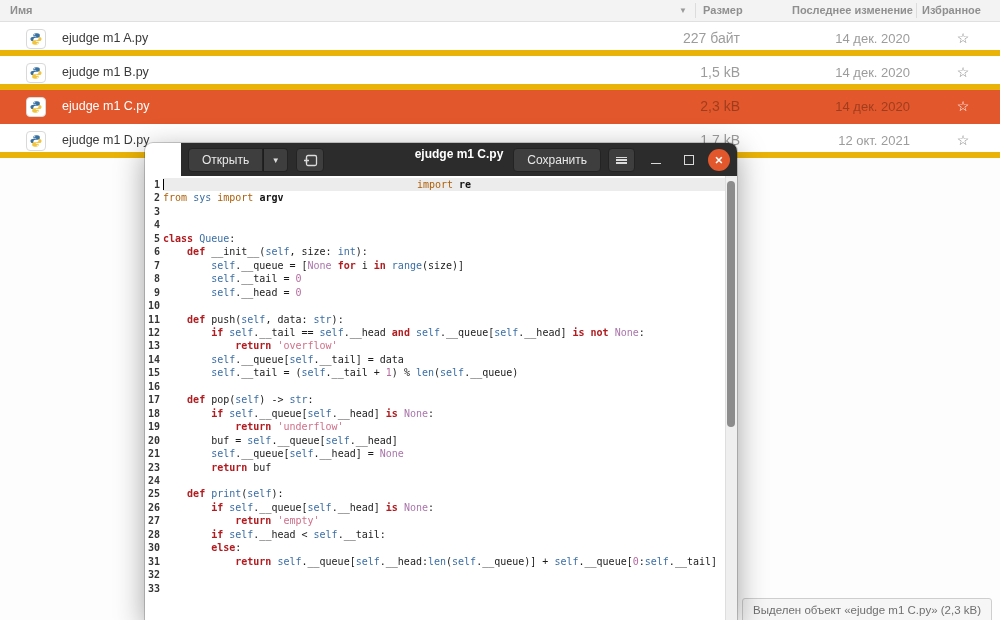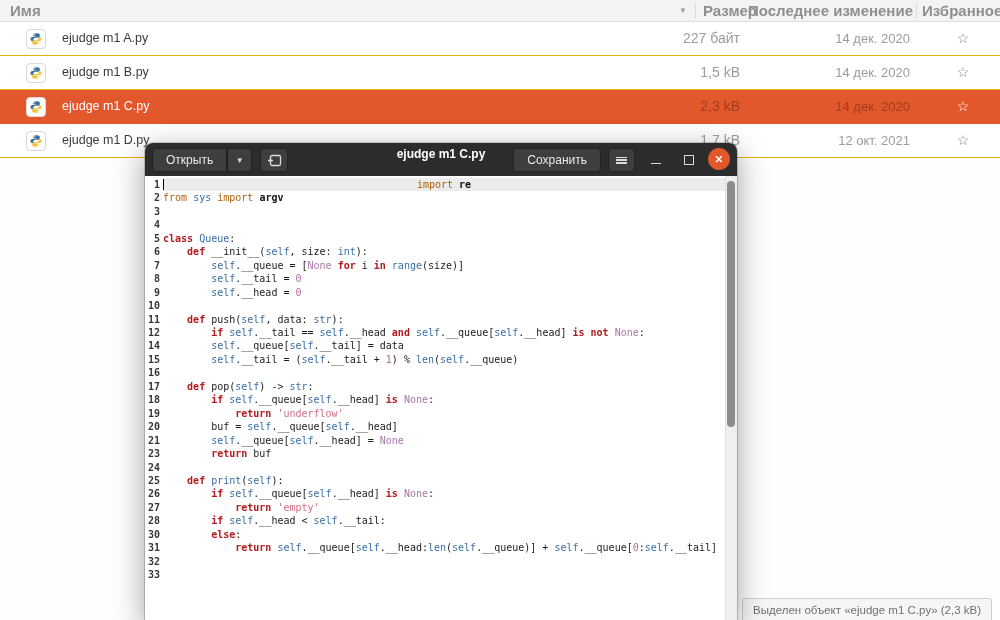--- a/index.html
+++ b/index.html
@@ -1,55 +1,55 @@
 <!DOCTYPE html>
 <html style="--accent: #e2572b; --titlebar: #2c2c2c; --syn-kw: #b01c20; --syn-imp: #ae5f08; --syn-blu: #3a6ea5; --syn-none: #aa75ab; --syn-num: #b5699f; --syn-str: #d0708a;"><head>
 <meta charset="utf-8">
 <style>
   html,body{margin:0;padding:0;}
   body{width:1000px;height:620px;overflow:hidden;font-family:"Liberation Sans",sans-serif;background:#fdfdfd;position:relative;}
   .screen{position:relative;width:1000px;height:620px;overflow:hidden;}
 
   
   .fm-header{position:absolute;top:0;left:0;right:0;height:22px;background:#f3f3f3;border-bottom:1px solid #e0e0e0;box-sizing:border-box;z-index:1;}
-  .fm-header .hdr{position:absolute;top:0;line-height:21px;font-size:15px;font-weight:700;color:#8f8f8f;white-space:nowrap;}
+  .fm-header .hdr{position:absolute;top:0;line-height:21px;font-size:11px;font-weight:700;color:#8f8f8f;white-space:nowrap;}
   .hdr-name{left:10px;}
   .hdr-size{left:703px;}
   .hdr-date{right:87px;}
   .hdr-fav{left:922px;}
   .hdr-sep{position:absolute;top:3px;bottom:3px;width:1px;background:#dcdcdc;}
   .sep-1{left:695px;} .sep-2{left:916px;}
   .sort-arrow{position:absolute;left:679px;top:0;line-height:21px;font-size:8px;color:#9a9a9a;}
 
   .fm-rows{position:absolute;top:22px;left:0;right:0;z-index:1;}
-  .file-row{position:relative;height:34px;background:#fff;border-bottom:1px solid #eab308;box-sizing:border-box;}
+  .file-row{position:relative;height:34px;background:#fff;border-bottom:6px solid #eab308;box-sizing:border-box;}
   .file-row.selected{background:var(--accent,#e2572b);border-bottom-color:var(--accent,#e2572b);}
   .file-icon{position:absolute;left:26px;top:7px;width:20px;height:20px;background:#fff;border:1px solid #d9d9d9;border-radius:4px;display:flex;align-items:center;justify-content:center;box-sizing:border-box;}
   .file-name{position:absolute;left:62px;top:0;line-height:33px;font-size:12.5px;color:#3a3a3a;white-space:nowrap;}
   .file-row.selected .file-name{color:#fff;}
   .cell-size{position:absolute;right:260px;top:0;line-height:33px;font-size:14px;color:#9c9c9c;}
   .cell-date{position:absolute;right:90px;top:0;line-height:33px;font-size:13px;color:#9c9c9c;}
   .file-row.selected .cell-size,.file-row.selected .cell-date{color:rgba(0,0,0,0.30);}
   .cell-star{position:absolute;right:28px;top:0;width:18px;text-align:center;line-height:33px;font-size:14px;color:#848484;cursor:default;}
   .file-row.selected .cell-star{color:#fff;}
 
   .status-box{position:absolute;right:8px;top:598px;height:30px;background:#f6f6f6;border:1px solid #cecece;border-radius:3px;font-size:11.5px;color:#6f6f6f;padding:5px 10px;box-sizing:border-box;white-space:nowrap;z-index:2;}
 
   
   .win{position:absolute;left:145px;top:143px;width:592px;height:477px;border-radius:8px 8px 0 0;overflow:hidden;z-index:3;
        box-shadow:0 8px 30px rgba(0,0,0,.38),0 0 0 1px rgba(0,0,0,.18);background:#fff;}
-  .titlebar{height:34px;background:var(--titlebar,#2c2c2c);display:flex;align-items:center;position:relative;padding:0 7px;box-sizing:border-box;}
+  .titlebar{height:34px;background:var(--titlebar,#2c2c2c);display:flex;align-items:center;position:relative;padding:0 7px;box-sizing:border-box;margin-left:36px;}
   .tb-btn{background:#3e3e3e;border:1px solid #232323;color:#e8e8e8;font-size:12px;height:24px;display:flex;align-items:center;justify-content:center;box-sizing:border-box;cursor:default;}
   .open-main{padding:0 13px;border-radius:4px 0 0 4px;}
   .open-caret{width:25px;border-radius:0 4px 4px 0;border-left:1px solid #1d1d1d;font-size:8px;color:#dcdcdc;}
   .newdoc{width:28px;margin-left:8px;border-radius:4px;}
   .tb-title{position:absolute;left:50%;top:4px;transform:translateX(-50%);text-align:center;white-space:nowrap;}
   .tb-title .t{font-size:12px;font-weight:bold;color:#ffffff;line-height:14px;}
   .tb-title .s{font-size:9.5px;color:#9d9d9d;line-height:11px;}
-  .tb-right{margin-left:auto;display:flex;align-items:flex-start;}
+  .tb-right{margin-left:auto;display:flex;align-items:center;}
   .save{padding:0 13px;border-radius:4px;}
   .menu{width:27px;margin-left:7px;border-radius:4px;flex-direction:column;}
   .menu i{display:block;width:11px;height:1.5px;background:#dcdcdc;margin:1.25px 0;}
   .ctl{width:24px;height:24px;display:flex;align-items:center;justify-content:center;margin-left:9px;cursor:default;}
   .min-glyph{width:10px;height:1.5px;background:#d9d9d9;margin-top:7px;}
   .max-glyph{width:8px;height:8px;border:1.5px solid #d9d9d9;box-sizing:content-box;}
   .close{width:22px;height:22px;border-radius:50%;background:var(--accent,#e2572b);color:#fff;font-size:10.5px;font-weight:bold;margin-left:7px;display:flex;align-items:center;justify-content:center;}
 
   .editor-body{position:absolute;top:33px;left:0;right:0;bottom:0;background:#fff;overflow:hidden;}
   .code{position:absolute;top:0;left:0;right:12px;bottom:0;font-family:"DejaVu Sans Mono",monospace;font-size:10px;line-height:13.45px;color:#1b1b1b;padding-top:2px;overflow:hidden;}
@@ -213,20 +213,24 @@
           </div>
           <div class="cline">
             <span class="lnum">11</span>
             <span class="ltext">    <span class="tok-kw">def</span> push(<span class="tok-blu">self</span>, data: <span class="tok-blu">str</span>):</span>
           </div>
           <div class="cline">
             <span class="lnum">12</span>
             <span class="ltext">        <span class="tok-kw">if</span> <span class="tok-blu">self</span>.__tail == <span class="tok-blu">self</span>.__head <span class="tok-kw">and</span> <span class="tok-blu">self</span>.__queue[<span class="tok-blu">self</span>.__head] <span class="tok-kw">is</span> <span class="tok-kw">not</span> <span class="tok-none">None</span>:</span>
           </div>
           <div class="cline">
+            <span class="lnum">13</span>
+            <span class="ltext">            <span class="tok-kw">return</span> <span class="tok-str">'overflow'</span></span>
+          </div>
+          <div class="cline">
             <span class="lnum">14</span>
             <span class="ltext">        <span class="tok-blu">self</span>.__queue[<span class="tok-blu">self</span>.__tail] = data</span>
           </div>
           <div class="cline">
             <span class="lnum">15</span>
             <span class="ltext">        <span class="tok-blu">self</span>.__tail = (<span class="tok-blu">self</span>.__tail + <span class="tok-num">1</span>) % <span class="tok-blu">len</span>(<span class="tok-blu">self</span>.__queue)</span>
           </div>
           <div class="cline">
             <span class="lnum">16</span>
             <span class="ltext"></span>

